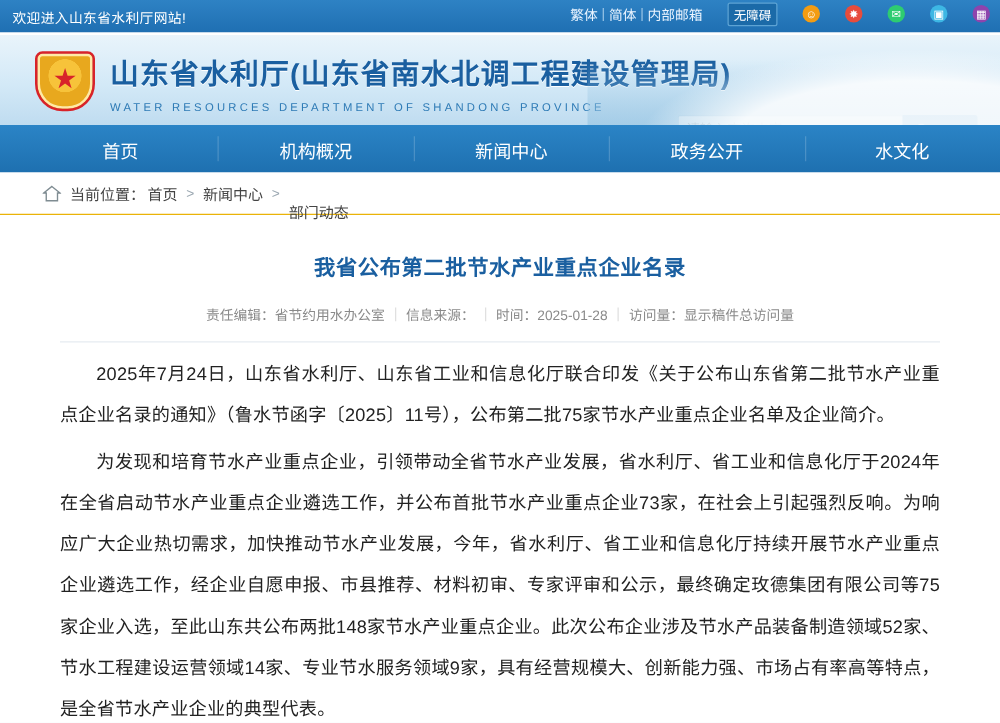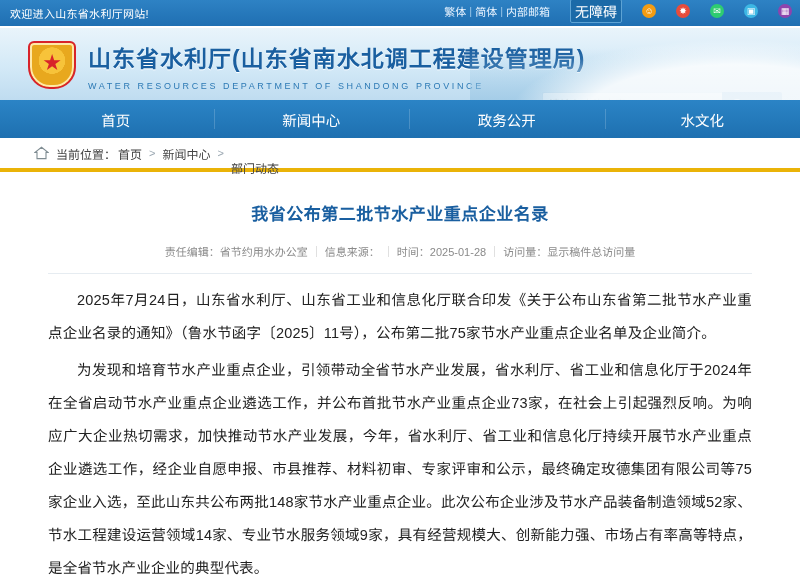--- a/index.html
+++ b/index.html
@@ -39,21 +39,21 @@
   }
   .topbar-links { display: flex; align-items: center; gap: 3px; }
   .topbar-links span { color: #eaf4ff; }
   .topbar-links .sep { color: #9dc8e8; }
   .tb-btn {
     display: inline-block;
     background: #1b6aa8;
     border: 1px solid #5da3d4;
     border-radius: 2px;
     padding: 1px 4px;
-    font-size: 14px;
+    font-size: 10px;
     color: #fff;
   }
   .circ {
     width: 14px; height: 14px;
     border-radius: 50%;
     display: inline-flex;
     align-items: center;
     justify-content: center;
     font-size: 9px;
     color: #fff;
@@ -191,21 +191,21 @@
 
   
   .crumb-wrap {
     height: 34px;
     background: #ffffff;
     display: flex;
     align-items: center;
     padding: 0 0 0 34px;
     font-size: 12px;
     color: #555;
-    border-bottom: 4px solid #eab308;
+    border-bottom: 1px solid #eab308;
   }
   .home-icon {
     width: 15px; height: 14px;
     margin-right: 7px;
     position: relative;
     flex: 0 0 auto;
   }
   .home-icon svg { display: block; }
   .crumb-label { color: #444; margin-right: 2px; }
   .crumb-sep { color: #9aa7b1; margin: 0 7px; font-size: 11px; }
@@ -299,20 +299,23 @@
           </svg>
         </span>
         <span>检索</span>
       </button>
     </div>
   </div>
 
   <div class="nav">
     <div class="nav-item">
         <span>首页</span>
+      </div>
+    <div class="nav-item">
+        <span>机构概况</span>
       </div>
     <div class="nav-item">
         <span>新闻中心</span>
       </div>
     <div class="nav-item">
         <span>政务公开</span>
       </div>
     <div class="nav-item">
         <span>水文化</span>
       </div>

